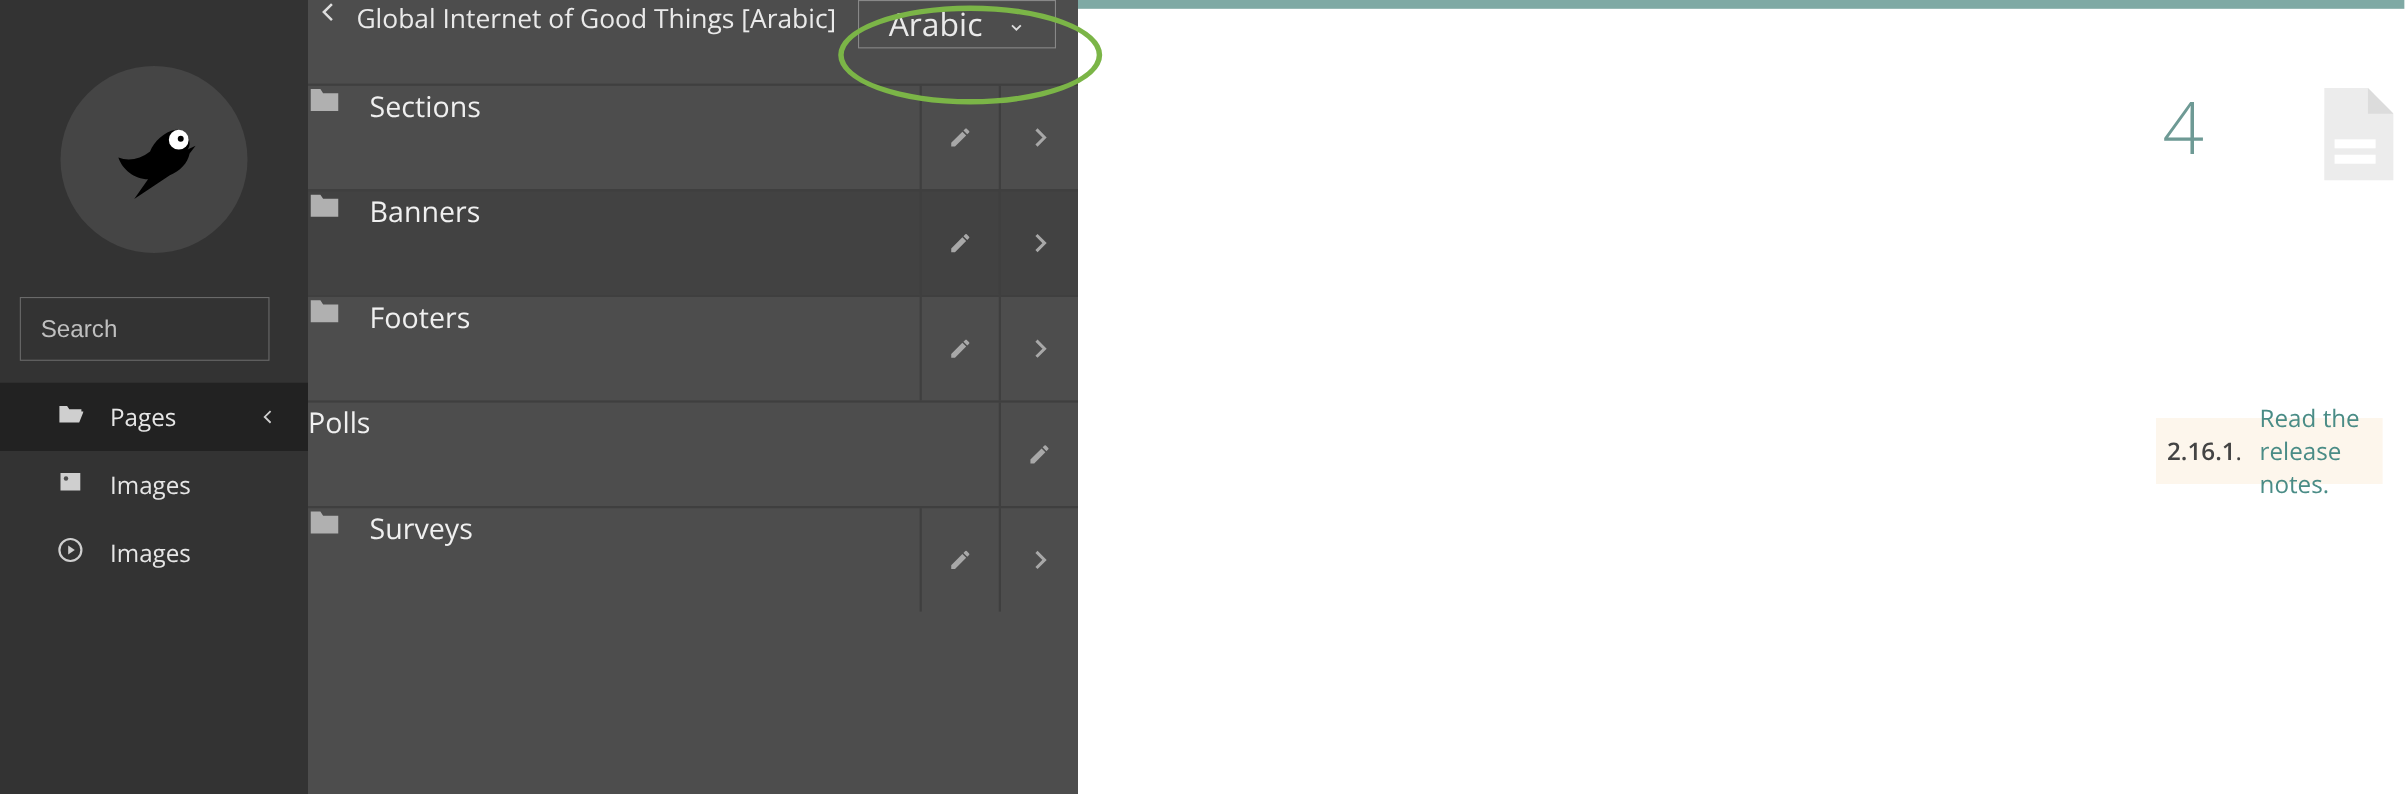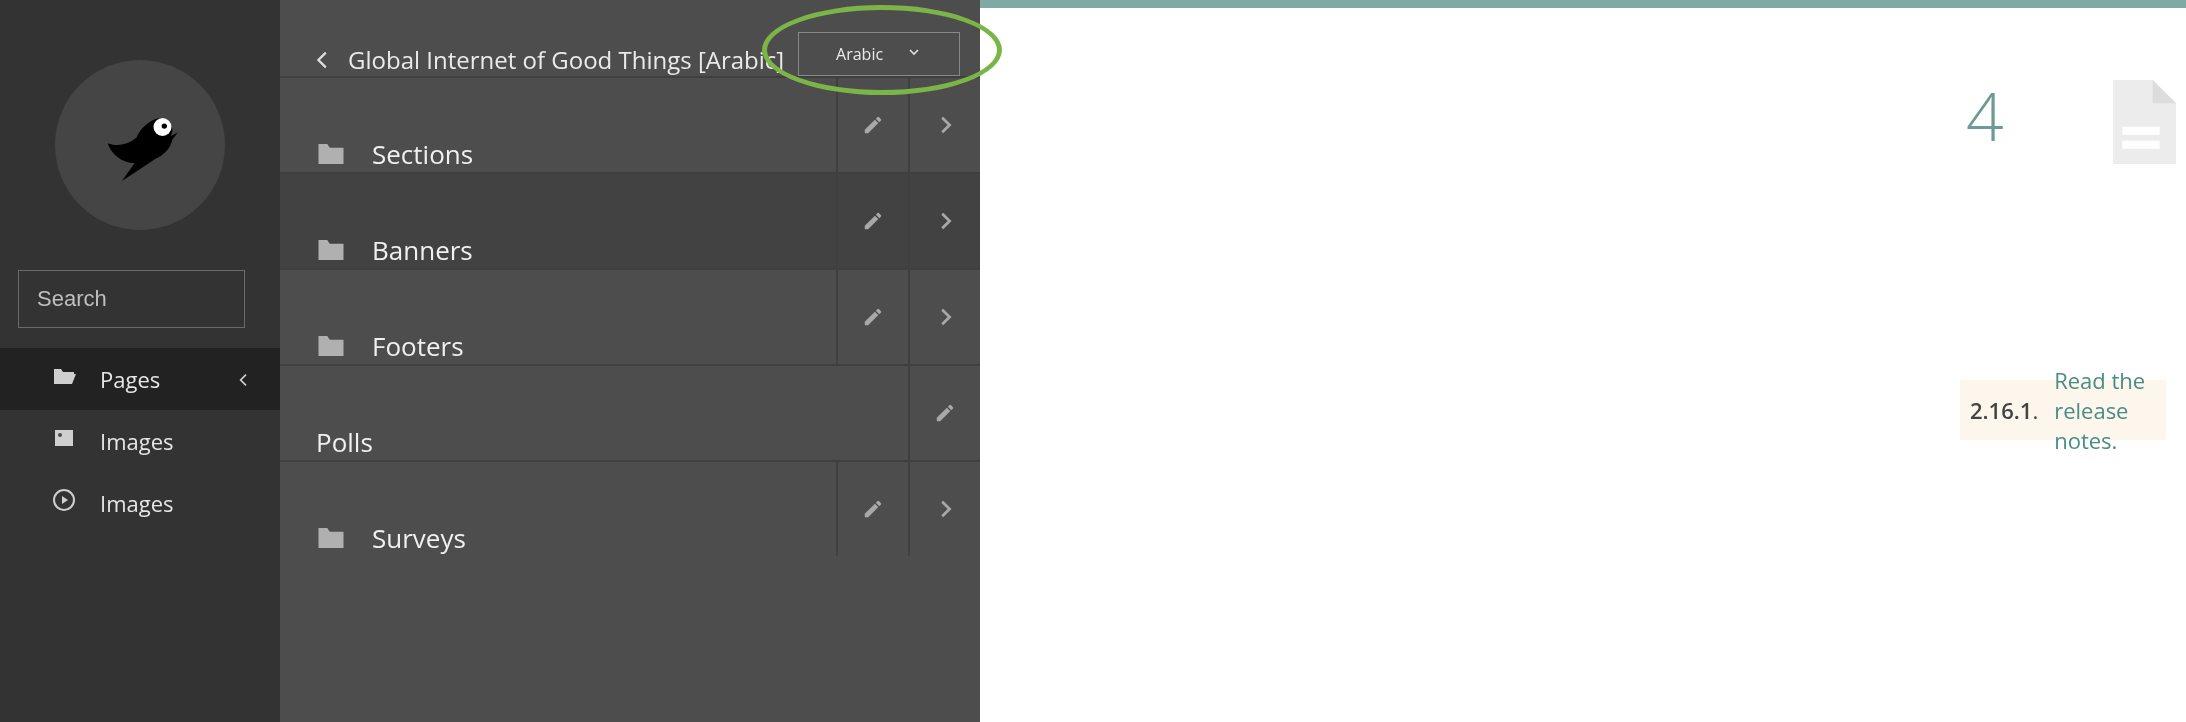--- a/index.html
+++ b/index.html
@@ -19,31 +19,31 @@
 
   .nav-item { display: flex; align-items: center; height: 62px; padding: 0 28px 0 52px; font-size: 22px; color: #e6e6e6; cursor: pointer; }
   .nav-item.active { background: #222222; }
   .nav-item .nav-icon { width: 26px; margin-right: 22px; color: #cfcfcf; }
   .nav-item .nav-icon svg { width: 24px; height: 24px; fill: #cfcfcf; }
   .nav-item .nav-chevron { margin-left: auto; }
   .nav-item .nav-chevron svg { width: 16px; height: 16px; stroke: #cfcfcf; fill: none; stroke-width: 2.5; }
 
   
   .explorer { width: 700px; background: #4d4d4d; color: #eee; display: flex; flex-direction: column; }
-  .explorer-header { height: 76px; display: flex; align-items: flex-end; padding: 0 20px 0 32px; gap: 14px; position: relative; }
+  .explorer-header { height: 76px; display: flex; align-items: flex-start; padding: 0 20px 0 8px; gap: 14px; position: relative; }
   .back-arrow svg { width: 22px; height: 22px; stroke: #ddd; fill: none; stroke-width: 2.5; }
   .breadcrumb-title { font-size: 24px; color: #eaeaea; white-space: nowrap; }
-  .lang-select { margin-left: auto; width: 180px; height: 44px; border: 1px solid #888; display: flex; align-items: center; justify-content: center; gap: 23px; color: #eaeaea; font-size: 16px; cursor: pointer; position: relative; }
+  .lang-select { margin-left: auto; width: 180px; height: 44px; border: 1px solid #888; display: flex; align-items: center; justify-content: center; gap: 23px; color: #eaeaea; font-size: 29px; cursor: pointer; position: relative; }
   .lang-select .chev svg { width: 16px; height: 16px; stroke: #ddd; fill: none; stroke-width: 2.5; }
 
   .annot-circle { position: absolute; border: 5px solid #7bb547; border-radius: 50%; width: 240px; height: 90px; pointer-events: none; left: 762px; top: 5px; z-index: 50; }
 
   .item-row { display: flex; align-items: stretch; height: 96px; border-top: 2px solid #3f3f3f; }
   .item-row.darker { background: #424242; }
-  .item-main { flex: 1; display: flex; align-items: flex-end; padding-left: 36px; gap: 26px; cursor: pointer; }
+  .item-main { flex: 1; display: flex; align-items: flex-start; gap: 26px; cursor: pointer; }
   .folder-icon svg { width: 30px; height: 26px; fill: #b0b0b0; }
   .item-label { font-size: 26px; color: #f0f0f0; }
   .item-action { width: 72px; border-left: 2px solid #3f3f3f; display: flex; align-items: center; justify-content: center; cursor: pointer; }
   .item-action svg { width: 22px; height: 22px; }
   .pencil svg { fill: #a8a8a8; }
   .arrow svg { stroke: #a8a8a8; fill: none; stroke-width: 3; }
 
   
   .content { flex: 1; position: relative; background: #ffffff; }
   .content-top-bar { height: 8px; background: #7fa9a4; width: 100%; }

